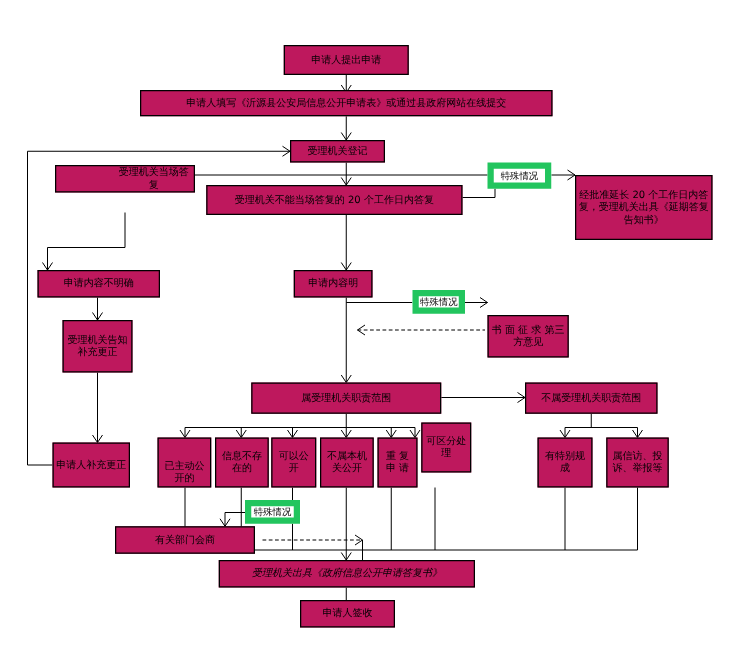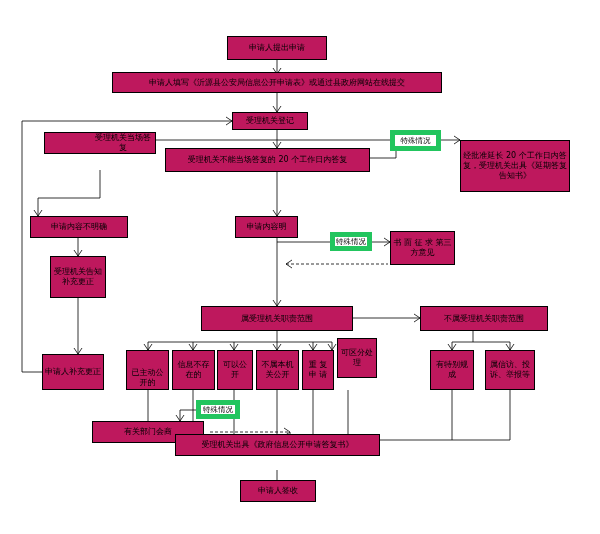--- a/index.html
+++ b/index.html
@@ -199,33 +199,33 @@
   </div>
 
   <div class="node" style="left:235px; top:216px; width:63px; height:22px;">
     <span>申请内容明</span>
   </div>
 
   <div class="note" style="left:330px; top:232px; width:42px; height:19px;">
     <span>特殊情况</span>
   </div>
 
-  <div class="node" style="left:390px; top:231px; width:65px; height:34px;">
+  <div class="node" style="left:390px; top:252px; width:65px; height:34px;">
     <span>书 面 征 求 第三方意见</span>
   </div>
 
   <div class="node" style="left:50px; top:256px; width:56px; height:42px;">
     <span>受理机关告知补充更正</span>
   </div>
 
   <div class="node" style="left:201px; top:306px; width:152px; height:25px;">
     <span>属受理机关职责范围</span>
   </div>
 
-  <div class="node" style="left:420px; top:306px; width:128px; height:25px;">
+  <div class="node" style="left:420px; top:306px; width:106px; height:25px;">
     <span>不属受理机关职责范围</span>
   </div>
 
   <div class="node" style="left:42px; top:354px; width:62px; height:36px;">
     <span>申请人补充更正</span>
   </div>
 
   <div class="node" style="left:126px; top:350px; width:43px; height:40px;align-items:flex-end;">
     <span>已主动公开的</span>
   </div>
@@ -259,21 +259,21 @@
   </div>
 
   <div class="note" style="left:196px; top:400px; width:44px; height:19px;">
     <span>特殊情况</span>
   </div>
 
   <div class="node" style="left:92px; top:421px; width:112px; height:22px;">
     <span>有关部门会商</span>
   </div>
 
-  <div class="node" style="left:175px; top:434px; width:205px; height:22px;">
+  <div class="node" style="left:175px; top:448px; width:205px; height:22px;font-style:italic;">
     <span>受理机关出具《政府信息公开申请答复书》</span>
   </div>
 
   <div class="node" style="left:240px; top:480px; width:76px; height:22px;">
     <span>申请人签收</span>
   </div>
 
 </div>
 
 </body></html>

